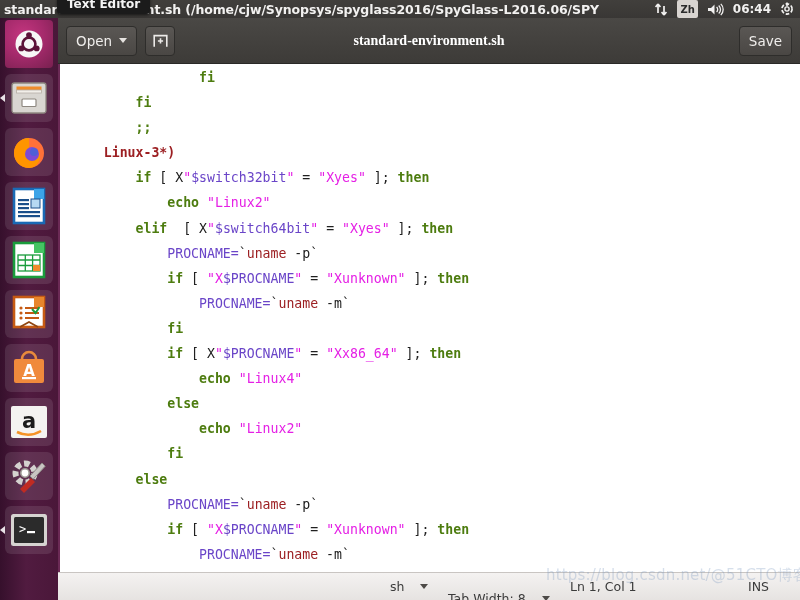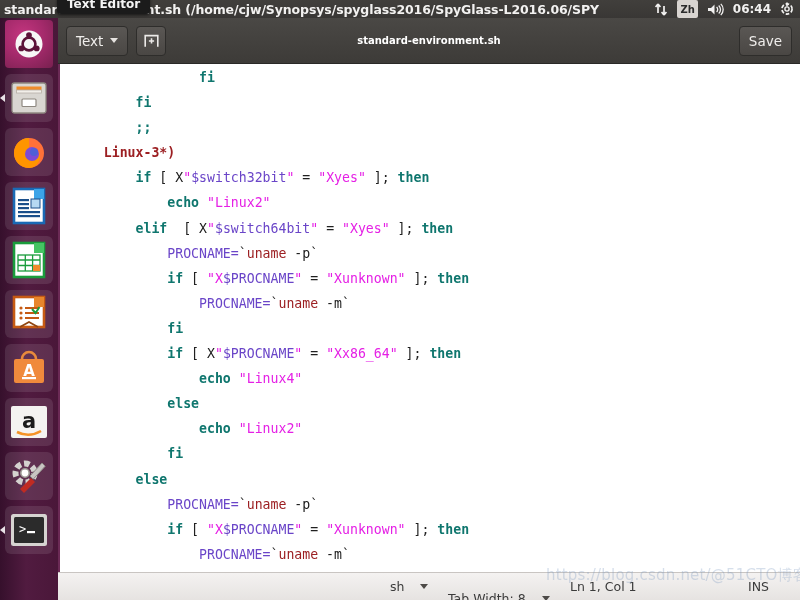--- a/index.html
+++ b/index.html
@@ -99,38 +99,38 @@
   }
   .caret-dn {
     width: 0; height: 0; border-left: 4px solid transparent;
     border-right: 4px solid transparent; border-top: 5px solid #e6e3e0;
   }
   #hb-titles {
     position: absolute; left: 0; right: 0; top: 0; bottom: 0;
     display: flex; flex-direction: column; align-items: center;
     justify-content: center; pointer-events: none;
   }
-  #hb-title { color: #ffffff; font-size: 10px; font-weight: bold; line-height: 16px; }
+  #hb-title { color: #ffffff; font-size: 14px; font-weight: bold; line-height: 16px; font-family: Liberation Serif, serif; }
   #hb-subtitle { color: #b9b5b0; font-size: 11px; line-height: 14px; }
   #save-btn { margin-left: auto; z-index: 2; }
 
   
   #codeview {
     flex: 1 1 auto; position: relative;
     background: #ffffff; overflow: hidden;
     border-left: 2px solid #6b2a55;
   }
   pre#code {
     font-family: "DejaVu Sans Mono", monospace;
     font-size: 13.2px; line-height: 25.1px;
     color: #000000;
     padding: 1px 0 0 12px;
     white-space: pre;
   }
-  .kw   { color: #0f766e; font-weight: bold; margin-top: 36px; }   
+  .kw   { color: #4d7c0f; font-weight: bold; margin-top: 36px; }   
   .str  { color: #e520e5; }                      
   .var  { color: #6a45c8; }                      
   .cmd  { color: #9c1f22; font-weight: normal; }   
   .pln  { color: #202020; }
   .lbl  { color: #9c1f22; font-weight: bold; }   
   .pur  { color: #6a45c8; }
 
   
   #statusbar {
     flex: 0 0 28px; height: 28px;
@@ -309,21 +309,21 @@
         <rect x="17" y="18" width="8" height="2.2" fill="#ffffff"></rect>
       </svg>
     </div>
   </div>
 
   <div id="window">
 
     <div id="headerbar">
 
       <div class="hb-btn">
-        <span>Text</span>
+        <span>Open</span>
         <span class="caret-dn"></span>
       </div>
 
       <div class="hb-btn" style="width:30px;padding:0;justify-content:center;">
         <svg width="17" height="17" viewBox="0 0 17 17">
           <path d="M2.2 14.8 L2.2 3.6 L14.8 3.6 L14.8 14.8" fill="none" stroke="#eceae8" stroke-width="1.6"></path>
           <path d="M8.5 6.3 L8.5 11.6 M5.9 8.95 L11.1 8.95" stroke="#eceae8" stroke-width="1.6"></path>
         </svg>
       </div>
 

